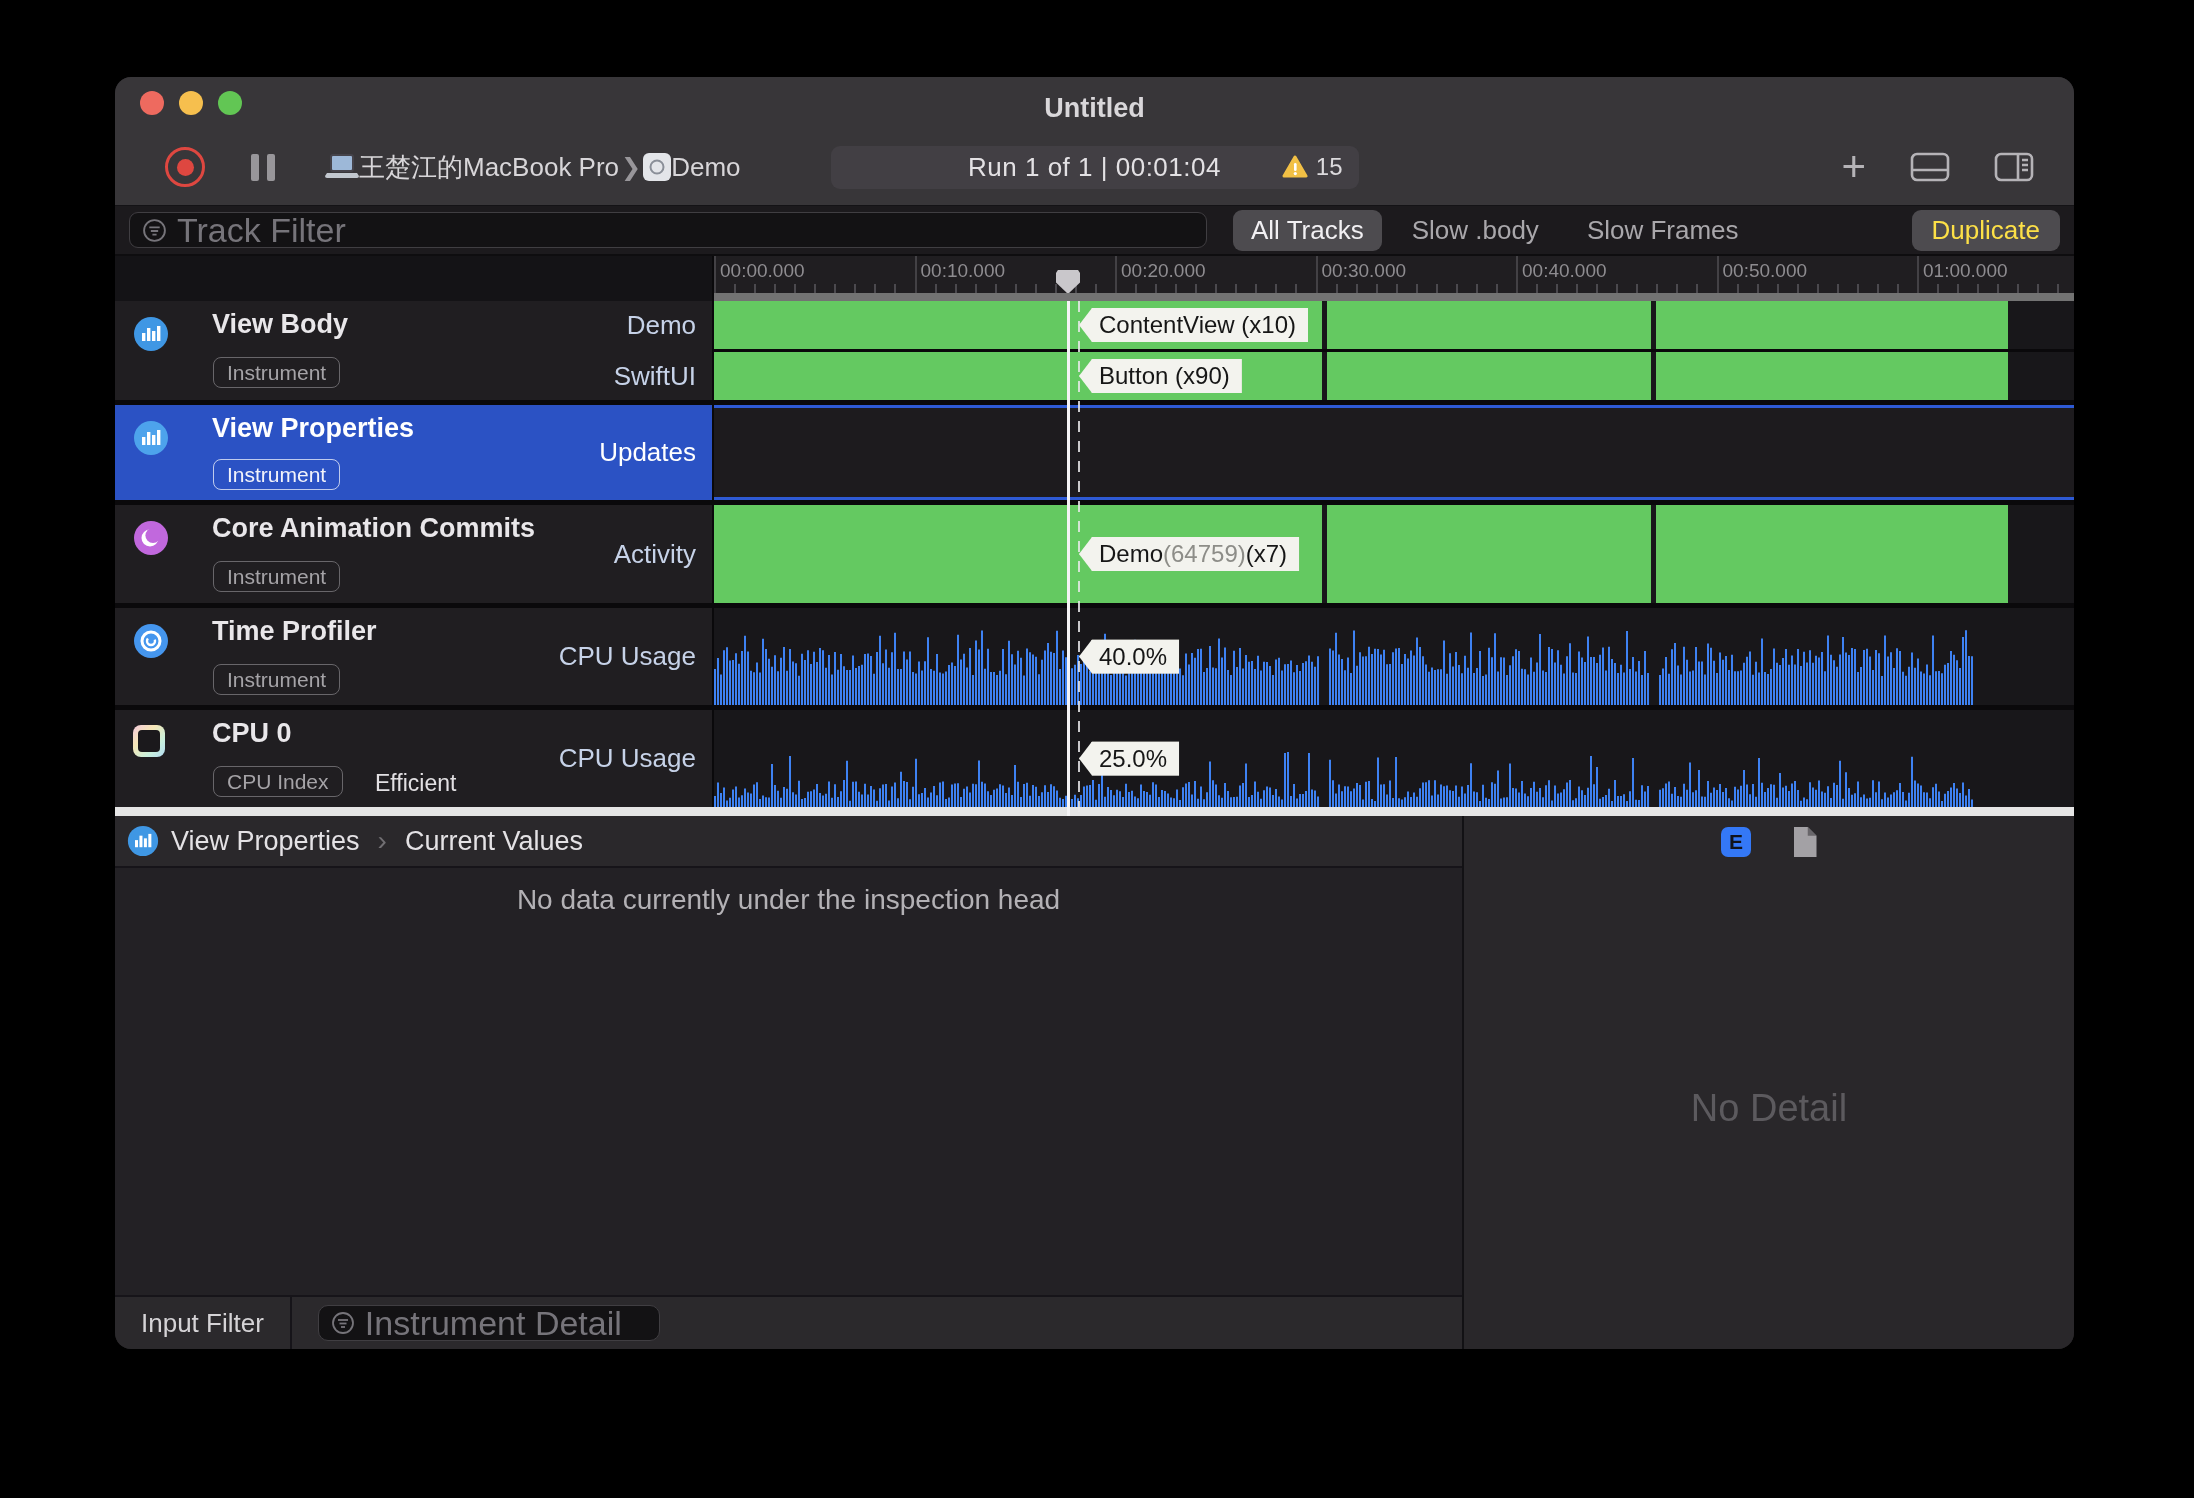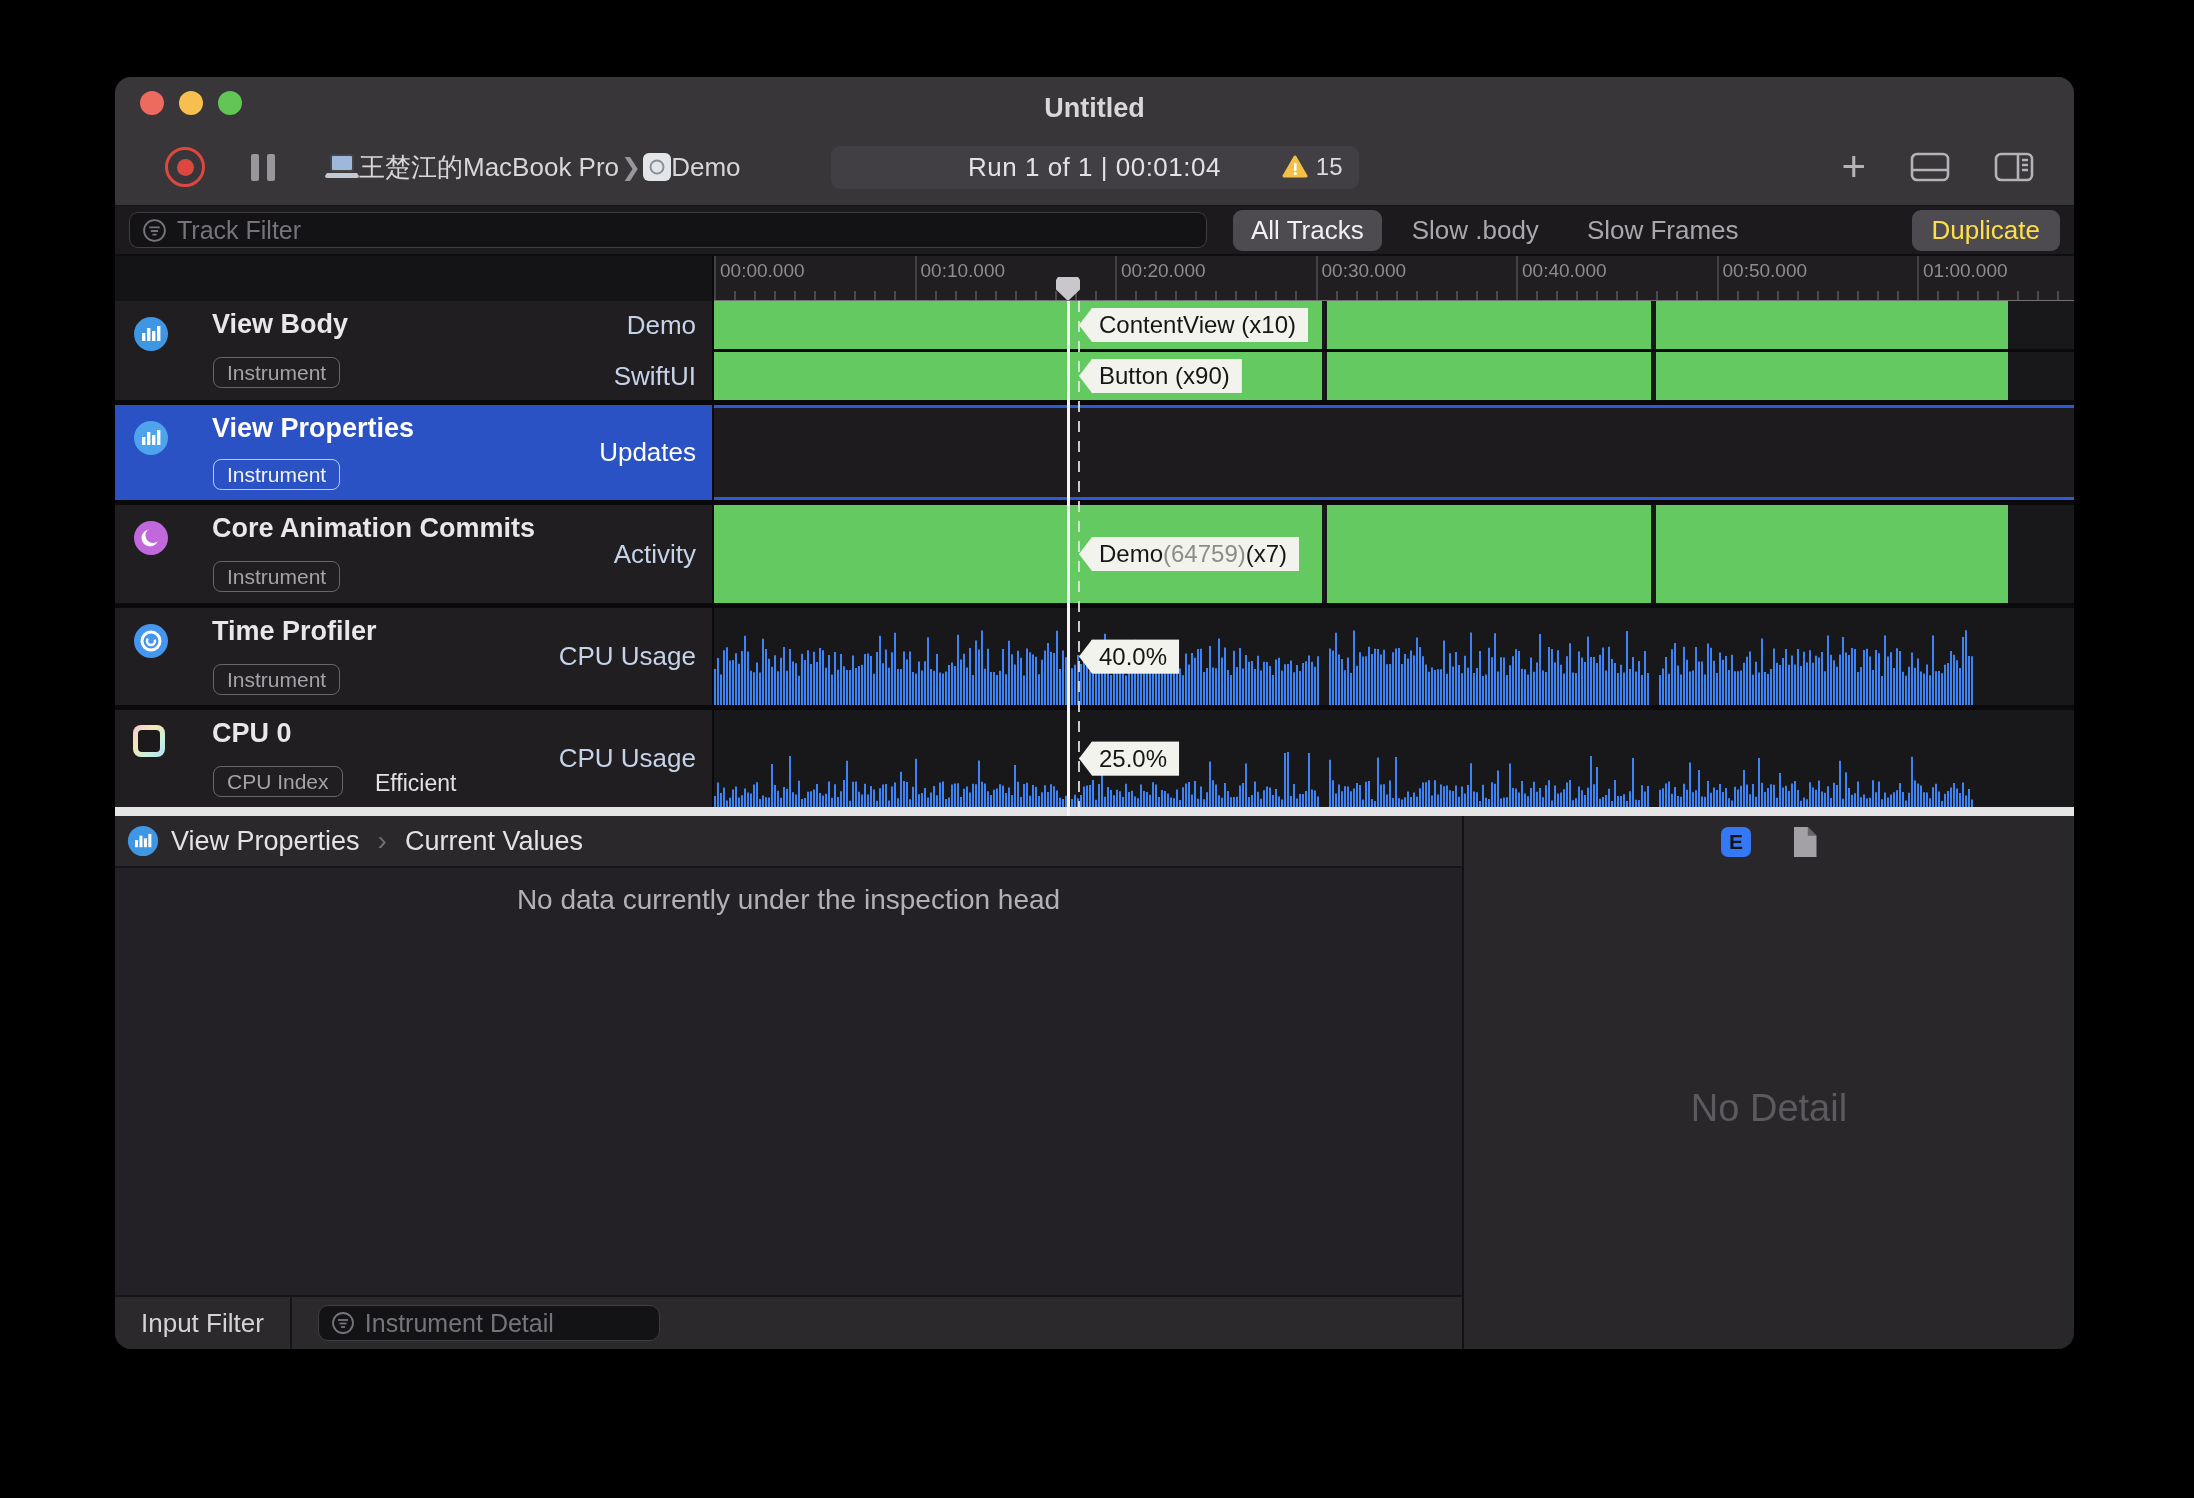--- a/index.html
+++ b/index.html
@@ -26,30 +26,30 @@
   .status-pill{position:absolute;left:50%;transform:translateX(-50%);width:528px;height:43px;
     background:#423f44;border-radius:9px;display:flex;align-items:center;justify-content:center;
     font-size:26px;color:#e3e1e4;}
   .status-text{letter-spacing:.5px;}
   .warn-group{position:absolute;right:16px;display:flex;align-items:center;gap:8px;font-size:24px;color:#dcdadd;}
   .tb-right{margin-left:auto;display:flex;align-items:center;gap:44px;padding-right:12px;}
   .plus-icon{font-size:42px;color:#b5b3b7;font-weight:400;line-height:1;}
   
   .filterbar{height:50px;background:#1c1a1d;display:flex;align-items:center;padding:0 14px;border-bottom:2px solid #0e0d0f;}
   .search-field{display:flex;align-items:center;gap:10px;height:36px;border:1.5px solid #403e42;
-    border-radius:9px;background:#131214;color:#76747a;font-size:25px;padding:11px 12px;}
+    border-radius:9px;background:#131214;color:#76747a;font-size:34px;padding:11px 12px;}
   .track-filter{width:1078px;}
   .tabs{display:flex;align-items:center;gap:12px;margin-left:26px;}
   .tab{font-size:26px;color:#a9a7ab;padding:5px 18px;border-radius:9px;}
   .tab.sel{background:#4d4b4f;color:#f2f0f3;}
   .dup-btn{margin-left:auto;background:#4d4b4f;color:#fde047;font-size:26px;padding:5px 20px;border-radius:9px;}
   
   .rulerrow{height:45px;display:flex;background:#201e21;}
   .ruler-stub{width:599px;background:#141316;border-right:2px solid #0a090b;}
-  .ruler{position:relative;flex:1;border-bottom:1px solid #737373;overflow:hidden;}
+  .ruler{position:relative;flex:1;border-bottom:8px solid #737373;overflow:hidden;}
   .r-label{position:absolute;top:4px;font-size:19px;color:#8e8c90;}
   .r-tick{position:absolute;background:#4b494e;width:2px;}
   .r-tick.major{top:0;bottom:0;background:#434145;}
   .r-tick.minor{bottom:0;height:9px;}
   .ph-handle{position:absolute;bottom:-1px;width:24px;height:24px;background:#c9c7cb;
     clip-path:polygon(8% 0,92% 0,100% 12%,100% 52%,50% 100%,0 52%,0 12%);}
   
   .tracks{position:relative;height:515px;background:#e5e5e5;}
   .track{display:flex;}
   .thead{width:599px;position:relative;background:#201e21;border-right:2px solid #0a090b;flex:none;}

